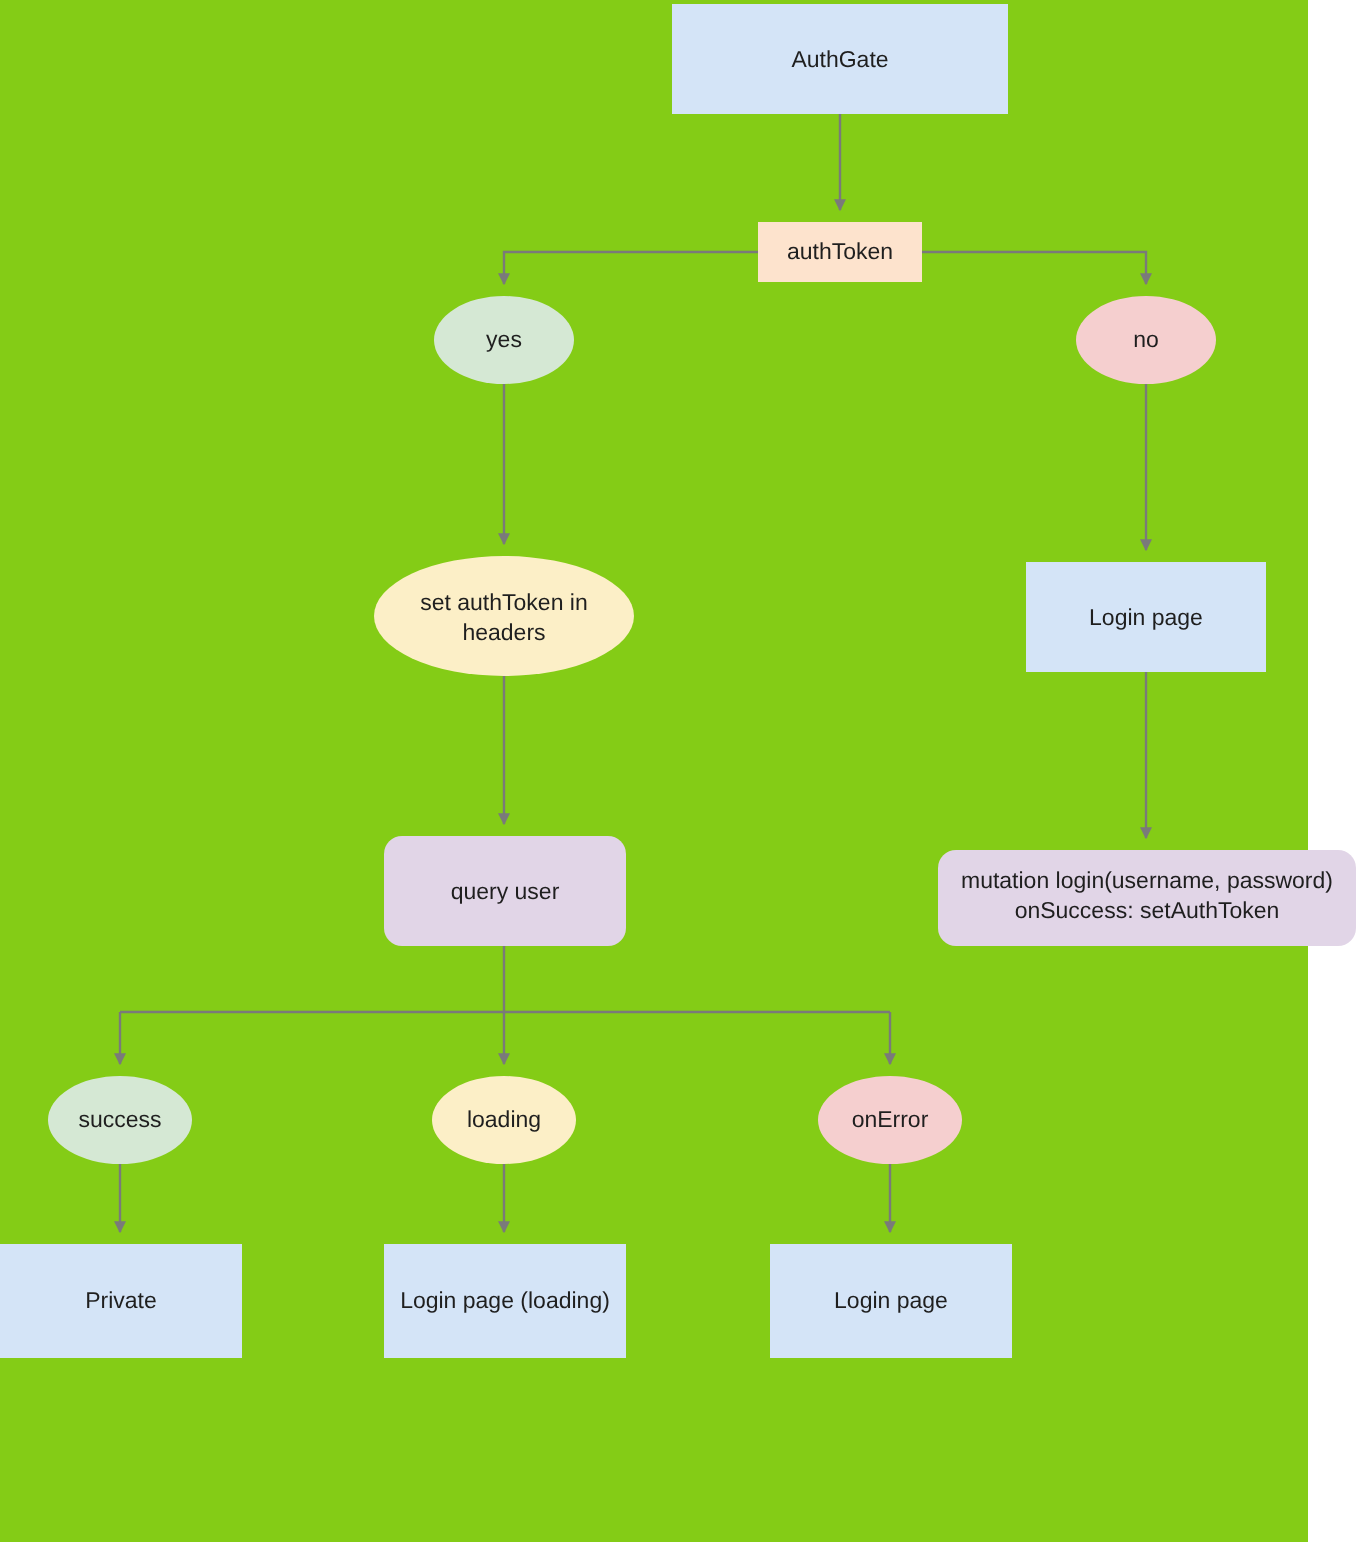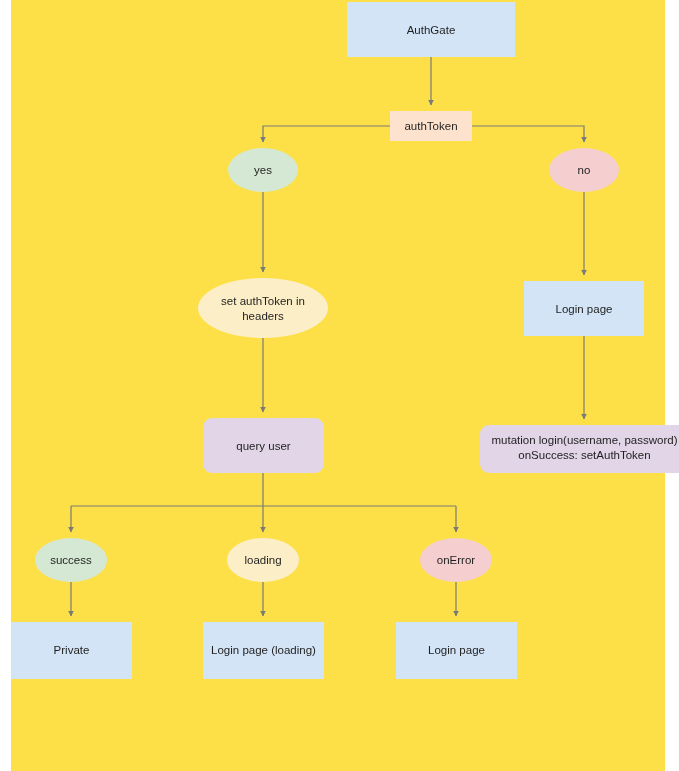--- a/index.html
+++ b/index.html
@@ -10,22 +10,21 @@
   body {
     width: 679px;
     height: 771px;
     font-family: "Liberation Sans", sans-serif;
     overflow: hidden;
   }
   #canvas {
     position: relative;
     width: 654px;
     height: 771px;
-    background: #fde047;
-    margin-left: 11px;
+    background: #84cc16;
   }
   svg.flow {
     position: absolute;
     top: 0;
     left: 0;
     width: 679px;
     height: 771px;
   }
   .node-label {
     font-family: "Liberation Sans", sans-serif;

